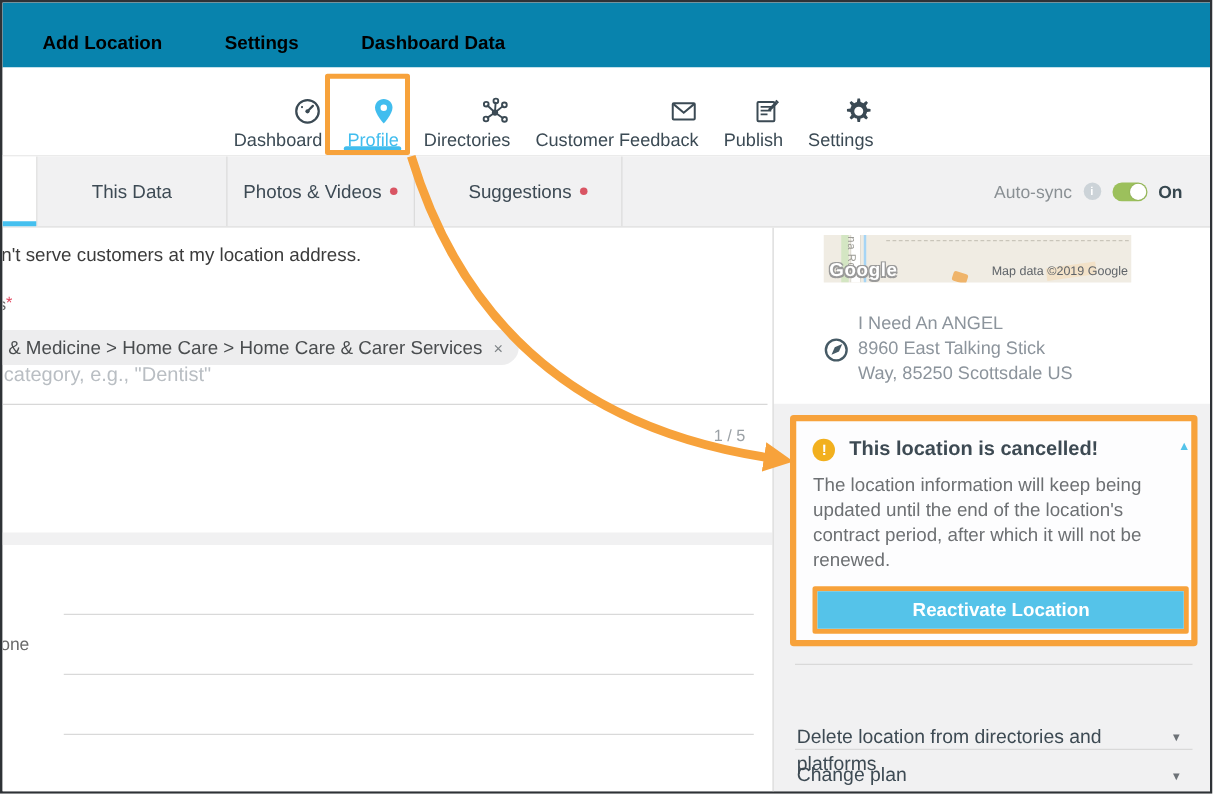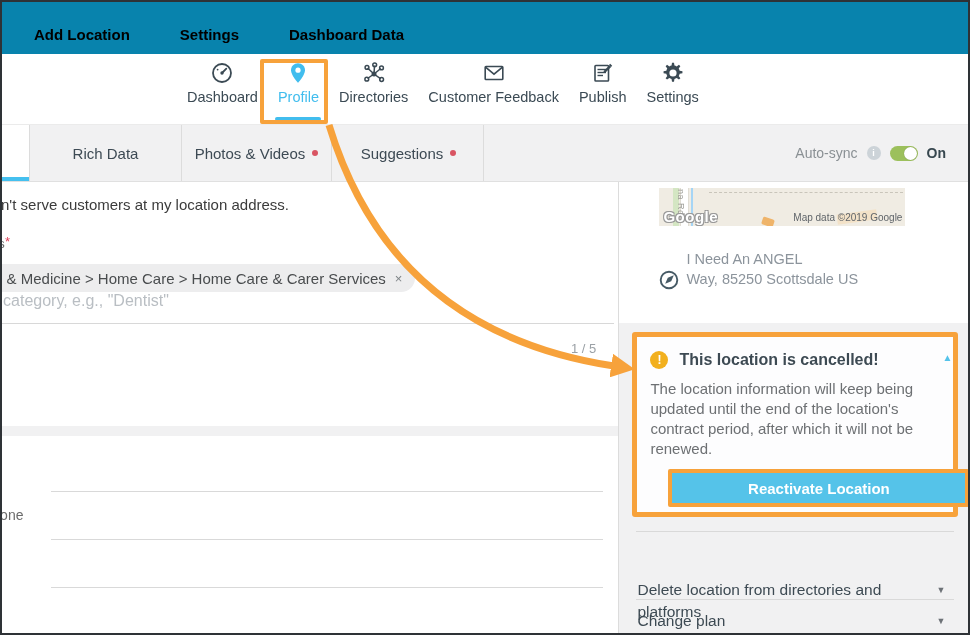--- a/index.html
+++ b/index.html
@@ -9,38 +9,38 @@
 
   
   .topbar { position:absolute; left:0; top:0; width:100%; height:52px; background:#0883ad;
             display:flex; align-items:center; gap:50px; padding-left:32px; z-index:5; }
   .topbar .tb-item { color:#000000; font-size:15px; font-weight:700; cursor:pointer;margin-top:13px; }
 
   
   .navbar { position:absolute; left:0; top:52px; width:100%; height:71px; background:#fff;
             border-bottom:1px solid #ebebeb; z-index:5; }
   .nav-items { position:absolute; left:185px; top:0; height:100%; display:flex; gap:20px; }
-  .nav-item { display:flex; flex-direction:column; align-items:center; padding-top:6px;
+  .nav-item { display:flex; flex-direction:column; align-items:flex-end; padding-top:22px;
               cursor:pointer; position:relative; }
   .nav-item .nv-icon { height:26px; display:flex; align-items:center; }
   .nav-item .nv-label { font-size:14.5px; color:#3b4a54; margin-top:3px; white-space:nowrap; }
   .nav-item.active .nv-label { color:#41bdee; }
   .nav-item.active .nv-underline { position:absolute; left:50%; transform:translateX(-50%);
         top:63px; width:46px; height:4px; background:#41bdee; border-radius:2px; }
 
   
   .tabbar { position:absolute; left:0; top:123px; width:100%; height:57px; background:#f1f1f2;
             border-bottom:1px solid #e0e0e0; z-index:4; }
   .tab { position:absolute; top:0; height:100%; display:flex; align-items:center; justify-content:center;
          gap:7px; border-right:1px solid #dcdcdc; cursor:pointer; font-size:15px; color:#3d4a54; }
   .tab-stub { left:0; width:28px; background:#fff; }
   .tab-stub .stub-underline { position:absolute; left:0; bottom:0; width:100%; height:4px; background:#45c0ef; }
   .tab-1 { left:28px;  width:152px; }
   .tab-2 { left:180px; width:150px; }
-  .tab-3 { left:332px; width:150px; }
+  .tab-3 { left:346px; width:150px; }
   .red-dot { width:6px; height:6px; border-radius:50%; background:#d95563; display:inline-block; }
 
   .autosync { position:absolute; right:22px; top:0; height:100%; display:flex; align-items:center; gap:9px; }
   .as-label { font-size:14px; color:#8a9094; }
   .info-dot { width:14px; height:14px; border-radius:50%; background:#ccd3d8; color:#fff;
               font-size:9px; font-weight:700; display:flex; align-items:center; justify-content:center; }
   .toggle { position:relative; width:28px; height:15px; border-radius:8px; background:#9cc05c; cursor:pointer; }
   .toggle .knob { position:absolute; right:1px; top:1px; width:13px; height:13px; border-radius:50%;
                   background:#fff; box-shadow:0 0 1px rgba(0,0,0,.3); }
   .as-state { font-size:14px; font-weight:700; color:#37474f; }
@@ -93,21 +93,21 @@
   
   .cancel-box { position:absolute; left:13px; top:150px; width:326px; height:185px;
                 border:5px solid #f7a23b; border-radius:3px; background:#fdfdfe; }
   .warn-circle { position:absolute; left:13px; top:14px; width:18px; height:18px; border-radius:50%;
                  background:#f2b01e; color:#fff; font-size:12px; font-weight:700;
                  display:flex; align-items:center; justify-content:center; }
   .cancel-title { position:absolute; left:42px; top:14px; font-size:16px; font-weight:700; color:#3d4a53; }
   .collapse { position:absolute; left:305px; top:15px; font-size:10px; color:#54c3ea; cursor:pointer; }
   .cancel-body { position:absolute; left:13px; top:42px; width:296px; font-size:15px; color:#6d7073;
                  line-height:20px; }
-  .btn-outline { position:absolute; left:31px; top:132px; width:301px; height:38px;
+  .btn-outline { position:absolute; left:13px; top:132px; width:301px; height:38px;
                  border:4px solid #f7a23b; border-radius:2px; }
   .reactivate-btn { width:100%; height:100%; background:#55c3e9; border:none; color:#fff;
                     font-family:"Liberation Sans",sans-serif; font-size:15px; font-weight:700;
                     cursor:pointer; display:flex; align-items:center; justify-content:center; }
 
   .rp-divider { position:absolute; left:17px; width:318px; height:1px; background:#d9d9d9; }
   .rpd1 { top:349px; } .rpd2 { top:417px; }
   .action-row { position:absolute; left:18px; width:316px; cursor:pointer; }
   .ar1 { top:357px;margin-top:40px; } .ar2 { top:428px; }
   .action-label { display:inline-block; width:282px; font-size:15.5px; color:#3d4a53; line-height:22px; }
@@ -205,21 +205,21 @@
         <span class="nv-label">Settings</span>
       </div>
     </div>
   </div>
 
   <div class="tabbar">
     <div class="tab tab-stub">
       <span class="stub-underline"></span>
     </div>
     <div class="tab tab-1">
-      <span>Rich Data</span>
+      <span>This Data</span>
     </div>
     <div class="tab tab-2">
       <span>Photos &amp; Videos</span>
       <span class="red-dot"></span>
     </div>
     <div class="tab tab-3">
       <span>Suggestions</span>
       <span class="red-dot"></span>
     </div>
     <div class="autosync">
@@ -266,20 +266,21 @@
           <span class="map-attr">Map data ©2019 Google</span>
         </div>
         <span class="compass">
           <svg class="icn" width="20" height="20" viewBox="0 0 20 20">
             <circle cx="10" cy="10" r="8.3" fill="none" stroke="#465a65" stroke-width="1.9"></circle>
             <path d="M14.8 5.2 l-6 2.6 -2.6 6 6 -2.6 z" fill="#465a65"></path>
           </svg>
         </span>
         <div class="loc-block">
           <div>I Need An ANGEL</div>
+          <div>8960 East Talking Stick</div>
           <div>Way, 85250 Scottsdale US</div>
         </div>
       </div>
 
       <div class="cancel-box">
         <span class="warn-circle">!</span>
         <span class="cancel-title">This location is cancelled!</span>
         <span class="collapse">▲</span>
         <div class="cancel-body">The location information will keep being updated until the end of the location's contract period, after which it will not be renewed.</div>
         <div class="btn-outline">

